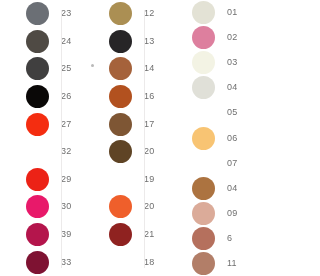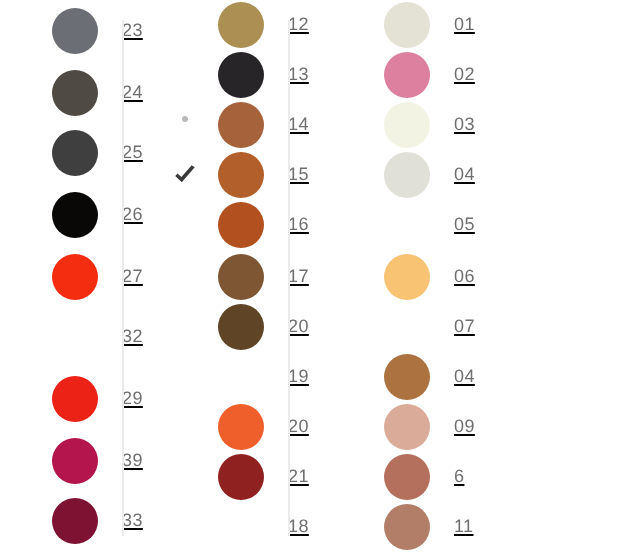--- a/index.html
+++ b/index.html
@@ -12,21 +12,20 @@
     height: 276px;
     font-family: "Liberation Sans", sans-serif;
     overflow: hidden;
   }
 
   #palette-grid {
     display: flex;
     width: 250px;
     height: 276px;
     box-sizing: border-box;
-    text-decoration: underline;
   }
 
   .swatch-column {
     position: relative;
     height: 276px;
     box-sizing: border-box;
     display: flex;
     flex-direction: column;
   }
   .col-0 { width: 83px; }
@@ -174,20 +173,29 @@
         <div class="disc-slot">
           <div class="disc" style="background: rgb(236, 34, 22);"></div>
         </div>
         <div class="row-label">29</div>
       </div>
       <div class="swatch-row">
         <div class="marker-slot">
           <span class="dot-blank"></span>
         </div>
         <div class="disc-slot">
+          <div class="disc" style="background: rgb(232, 25, 106);"></div>
+        </div>
+        <div class="row-label">30</div>
+      </div>
+      <div class="swatch-row">
+        <div class="marker-slot">
+          <span class="dot-blank"></span>
+        </div>
+        <div class="disc-slot">
           <div class="disc" style="background: rgb(180, 21, 76);"></div>
         </div>
         <div class="row-label">39</div>
       </div>
       <div class="swatch-row">
         <div class="marker-slot">
           <span class="dot-blank"></span>
         </div>
         <div class="disc-slot">
           <div class="disc" style="background: rgb(126, 18, 50);"></div>
@@ -218,33 +226,20 @@
         <div class="marker-slot">
           <span class="dot-icon"></span>
         </div>
         <div class="disc-slot">
           <div class="disc" style="background: rgb(165, 98, 59);"></div>
         </div>
         <div class="row-label">14</div>
       </div>
       <div class="swatch-row">
         <div class="marker-slot">
-          <span class="check-icon">
-            <svg viewBox="0 0 16 16" aria-hidden="true">
-              <path d="M2 8.6 L6 12.4 L14 3.2 L12.1 2 L5.8 9.3 L3.4 7.1 Z" fill="currentColor"></path>
-            </svg>
-          </span>
-        </div>
-        <div class="disc-slot">
-          <div class="disc" style="background: rgb(179, 95, 44);"></div>
-        </div>
-        <div class="row-label">15</div>
-      </div>
-      <div class="swatch-row">
-        <div class="marker-slot">
           <span class="dot-blank"></span>
         </div>
         <div class="disc-slot">
           <div class="disc" style="background: rgb(178, 81, 31);"></div>
         </div>
         <div class="row-label">16</div>
       </div>
       <div class="swatch-row">
         <div class="marker-slot">
           <span class="dot-blank"></span>

